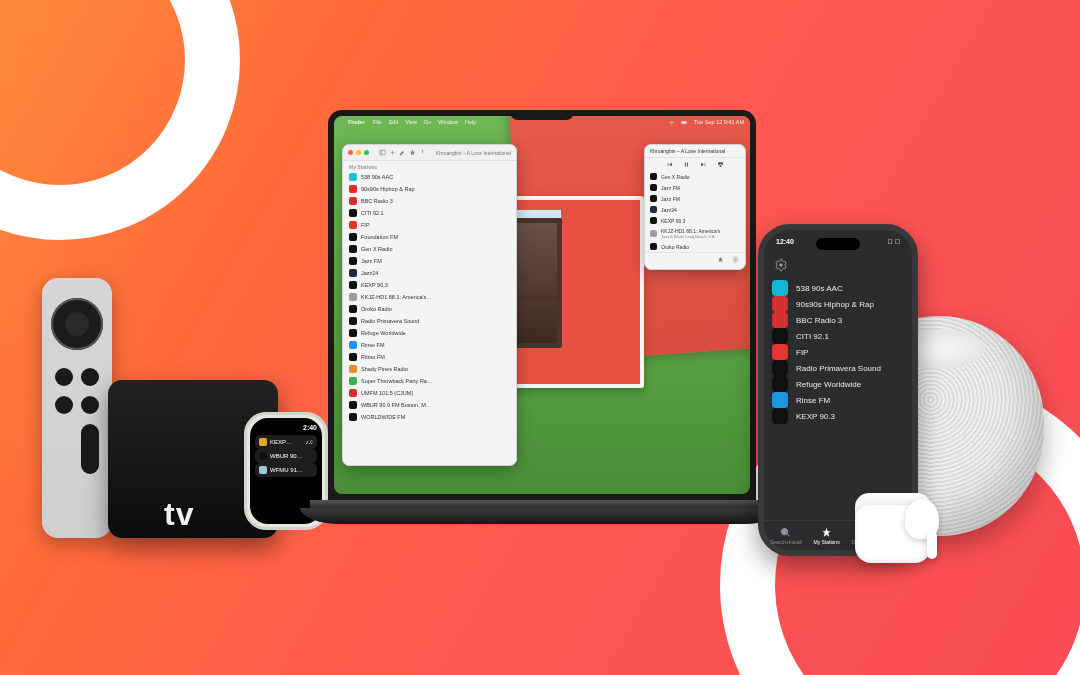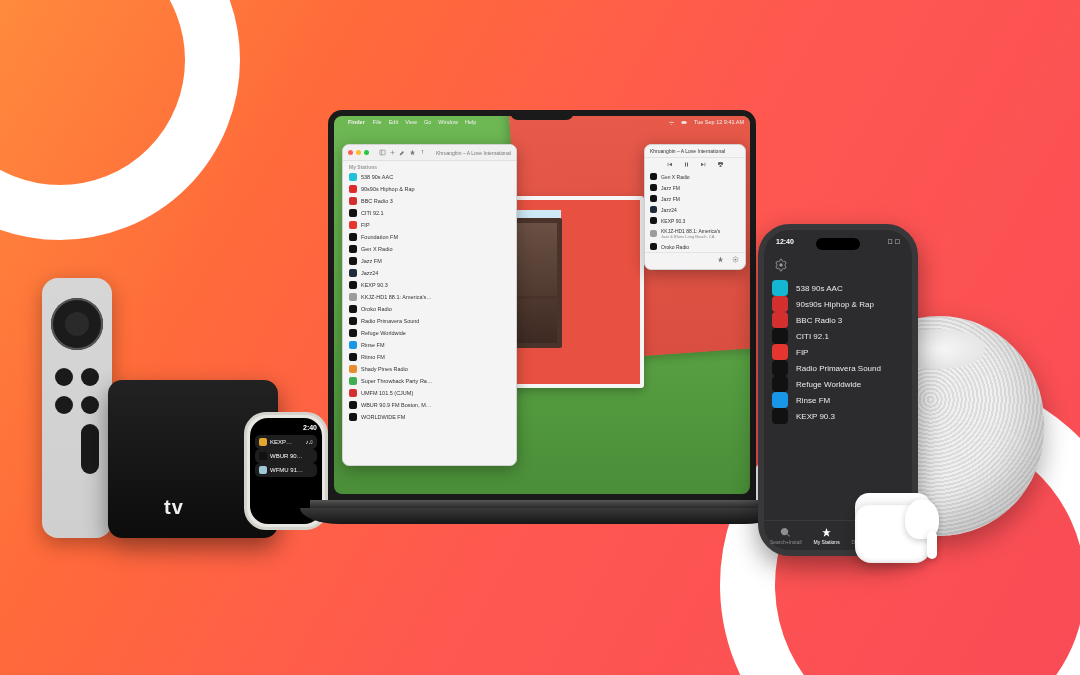--- a/index.html
+++ b/index.html
@@ -14,21 +14,21 @@
   .remote { position:absolute; left:42px; top:278px; width:70px; height:260px; background:linear-gradient(#d6d6d6,#cfcfcf); border-radius:16px; box-shadow:0 6px 20px rgba(0,0,0,.3); }
   .remote .ring{position:absolute; left:9px; top:20px; width:52px; height:52px; border-radius:50%; background:#1b1b1b; box-shadow:inset 0 0 0 2px #555;}
   .remote .ring::after{content:""; position:absolute; inset:14px; border-radius:50%; background:#2a2a2a;}
   .remote .b{position:absolute; width:18px; height:18px; border-radius:50%; background:#1a1a1a;}
   .remote .b1{left:13px; top:90px}.remote .b2{left:39px; top:90px}
   .remote .b3{left:13px; top:118px}.remote .b4{left:39px; top:118px}
   .remote .rocker{position:absolute; left:39px; top:146px; width:18px; height:50px; border-radius:12px; background:#1a1a1a;}
 
   
   .appletv { position:absolute; left:108px; top:380px; width:170px; height:158px; background:linear-gradient(#222,#0c0c0c); border-radius:14px; box-shadow:0 10px 24px rgba(0,0,0,.45);}
-  .appletv span{position:absolute; left:28px; top:58px; color:#f0f0f0; font-size:20px; font-weight:600; letter-spacing:1px;}
+  .appletv span{position:absolute; left:28px; top:58px; color:#f0f0f0; font-size:32px; font-weight:600; letter-spacing:1px;}
 
   
   .watch{position:absolute; left:244px; top:412px; width:84px; height:118px;}
   .watch .case{position:absolute; inset:0; background:#e8e6e1; border-radius:22px; border:3px solid #d4d2cc;}
   .watch .scr{position:absolute; inset:6px; background:#000; border-radius:18px; padding:6px 5px; display:flex; flex-direction:column; gap:4px; font-size:6px; color:#fff;}
   .watch .scr .t{text-align:right; font-size:7px; font-weight:600;}
   .watch .row{background:#1e1e1e; border-radius:5px; padding:3px 4px; display:flex; gap:3px; align-items:center; overflow:hidden;}
   .watch .row .ic{width:8px;height:8px;border-radius:2px;flex:0 0 8px;}
 
   

